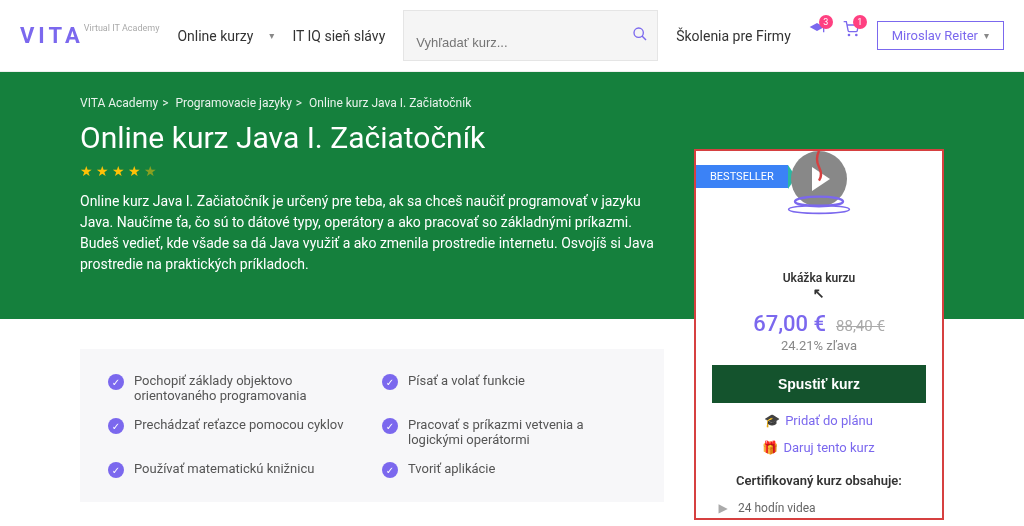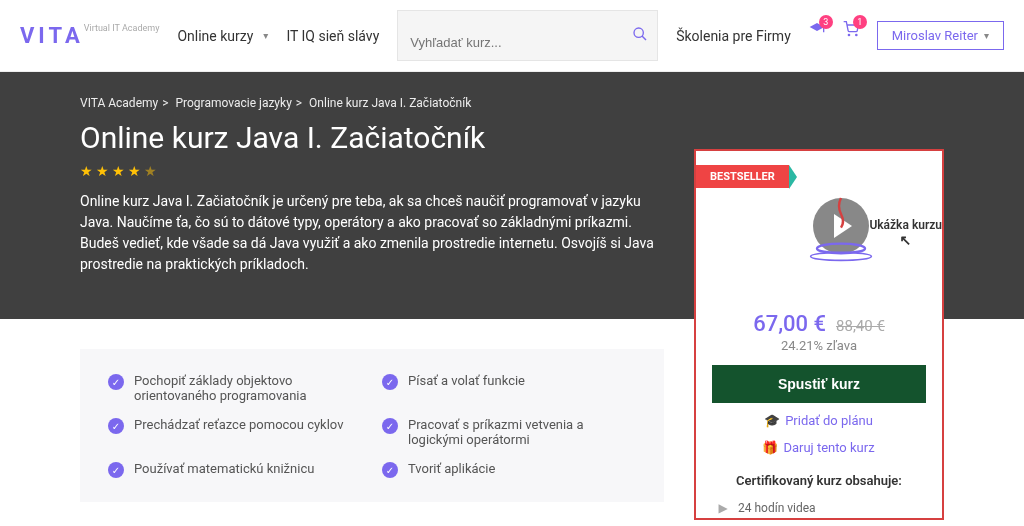--- a/index.html
+++ b/index.html
@@ -1,47 +1,47 @@
 <!DOCTYPE html>
 <html><head>
 <meta charset="utf-8">
 <style>
 *{box-sizing:border-box;margin:0;padding:0}
 body{font-family:-apple-system,BlinkMacSystemFont,"Segoe UI",Roboto,Arial,sans-serif;background:#fff;color:#333;width:1024px}
 .header{display:flex;align-items:center;padding:10px 20px;border-bottom:1px solid #eee;gap:18px}
 .logo{display:flex;flex-direction:row}
 .logo-text{font-size:22px;font-weight:700;letter-spacing:4px;color:#7b68ee}
 .logo-sub{font-size:9px;color:#aaa}
-.nav-item{font-size:14px;color:#333;cursor:pointer;display:flex;align-items:center;gap:10px}
+.nav-item{font-size:14px;color:#333;cursor:pointer;display:flex;align-items:center;gap:16px}
 .chev{font-size:10px;color:#888}
 .search-box{flex:1;max-width:290px;position:relative}
 .search-input{width:100%;padding:24px 36px 10px 12px;border:1px solid #e5e5e5;background:#f5f5f5;font-size:13px;color:#888}
 .search-btn{position:absolute;right:10px;top:50%;transform:translateY(-50%);color:#7b68ee;cursor:pointer}
 .header-right{margin-left:auto;display:flex;gap:18px}
 .ico-wrap{position:relative;cursor:pointer;color:#7b68ee}
 .badge{position:absolute;top:-6px;right:-8px;background:#ff4081;color:#fff;border-radius:50%;font-size:9px;width:14px;height:14px;display:flex;align-items:center;justify-content:center}
 .user-btn{border:1px solid #7b68ee;color:#7b68ee;padding:6px 14px;font-size:13px;cursor:pointer;display:flex;align-items:center;gap:6px}
-.hero{background:#404040;color:#fff;padding:24px 80px 30px;position:relative}
+.hero{background:#15803d;color:#fff;padding:24px 80px 30px;position:relative}
 .crumbs{font-size:12px;opacity:.9;margin-bottom:10px}
 .crumbs span{margin:0 4px}
 .h1{font-size:30px;font-weight:400;margin-bottom:8px}
 .stars{color:#ffc107;font-size:14px;margin-bottom:12px}
 .desc{font-size:14px;line-height:1.5;max-width:580px;margin-bottom:14px}
 .meta-row{display:flex;align-items:center;font-size:13px;gap:40px;max-width:600px}
 .meta-row .lang{margin-left:auto;display:flex;align-items:center;gap:4px}
 .content{display:flex;padding:30px 80px;gap:30px;align-items:flex-start}
 .left{flex:1;background:#f7f7f9;padding:24px 28px}
 .left h2{font-size:20px;font-weight:400;margin-bottom:20px}
 .learn-grid{display:grid;grid-template-columns:1fr 1fr;gap:14px 20px}
 .li{display:flex;gap:10px;font-size:13px;color:#555;align-items:flex-start}
 .check{width:16px;height:16px;border-radius:50%;background:#7b68ee;color:#fff;display:flex;align-items:center;justify-content:center;font-size:10px;flex-shrink:0;margin-top:1px}
 .sidebar{width:250px;margin-top:-200px;background:#fff;border:2px solid #d64040;position:relative}
-.bestseller{position:absolute;top:14px;left:0;background:#ef4444;color:#fff;font-size:11px;padding:5px 14px;font-weight:700}
+.bestseller{position:absolute;top:14px;left:0;background:#3b82f6;color:#fff;font-size:11px;padding:5px 14px;font-weight:400}
 .bestseller:after{content:"";position:absolute;right:-8px;top:0;border-top:12px solid transparent;border-bottom:12px solid transparent;border-left:8px solid #2bb8a3}
-.preview{height:150px;display:flex;flex-direction:row;align-items:center;justify-content:flex-end;cursor:pointer}
+.preview{height:150px;display:flex;flex-direction:column;align-items:center;justify-content:space-between;cursor:pointer}
 .play-circle{width:56px;height:56px;background:#888;border-radius:50%;display:flex;align-items:center;justify-content:center;position:relative}
 .play-tri{width:0;height:0;border-top:12px solid transparent;border-bottom:12px solid transparent;border-left:18px solid #fff;margin-left:4px}
 .cup{position:absolute;width:80px;height:80px}
 .preview-label{font-size:12px;font-weight:600;margin-top:14px;color:#333}
 .cursor{font-size:14px;margin-left:30px}
 .price-row{text-align:center;padding:10px 16px 2px}
 .price{font-size:22px;color:#7b68ee;font-weight:500}
 .old-price{font-size:15px;color:#aaa;text-decoration:line-through;margin-left:6px}
 .discount{text-align:center;font-size:13px;color:#888;margin-bottom:12px}
 .cta{background:#14532d;color:#fff;border:none;width:calc(100% - 32px);margin:0 16px 4px;padding:11px;font-size:14px;font-weight:600;cursor:pointer}

